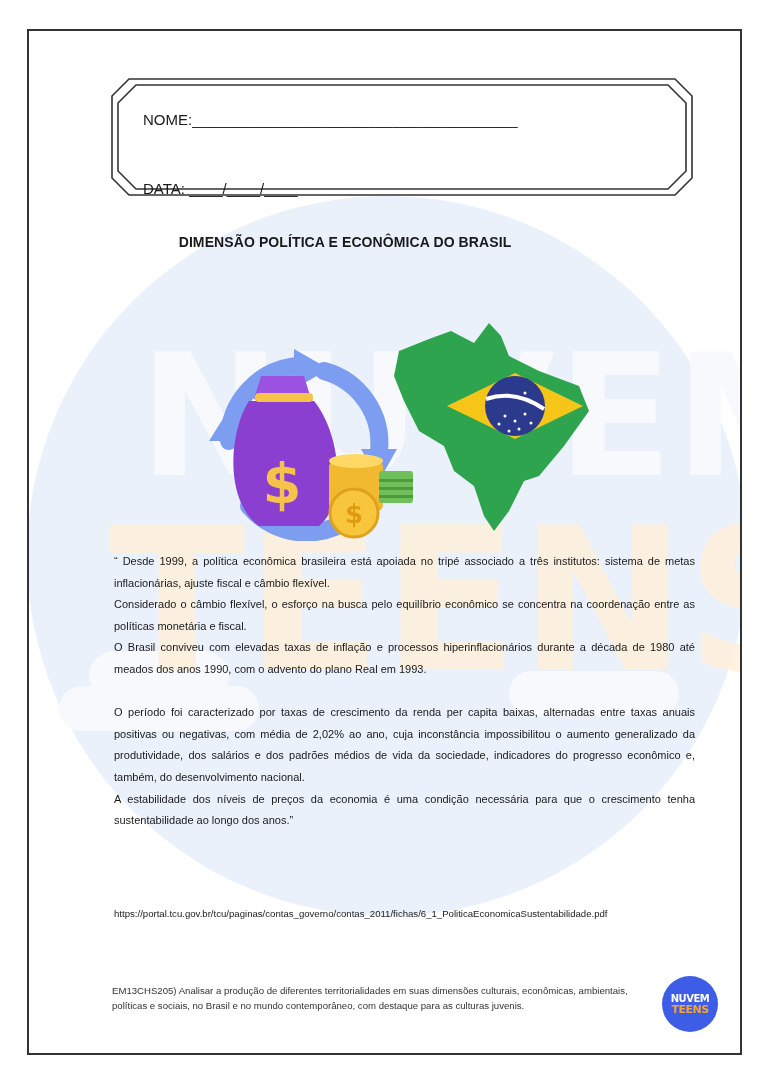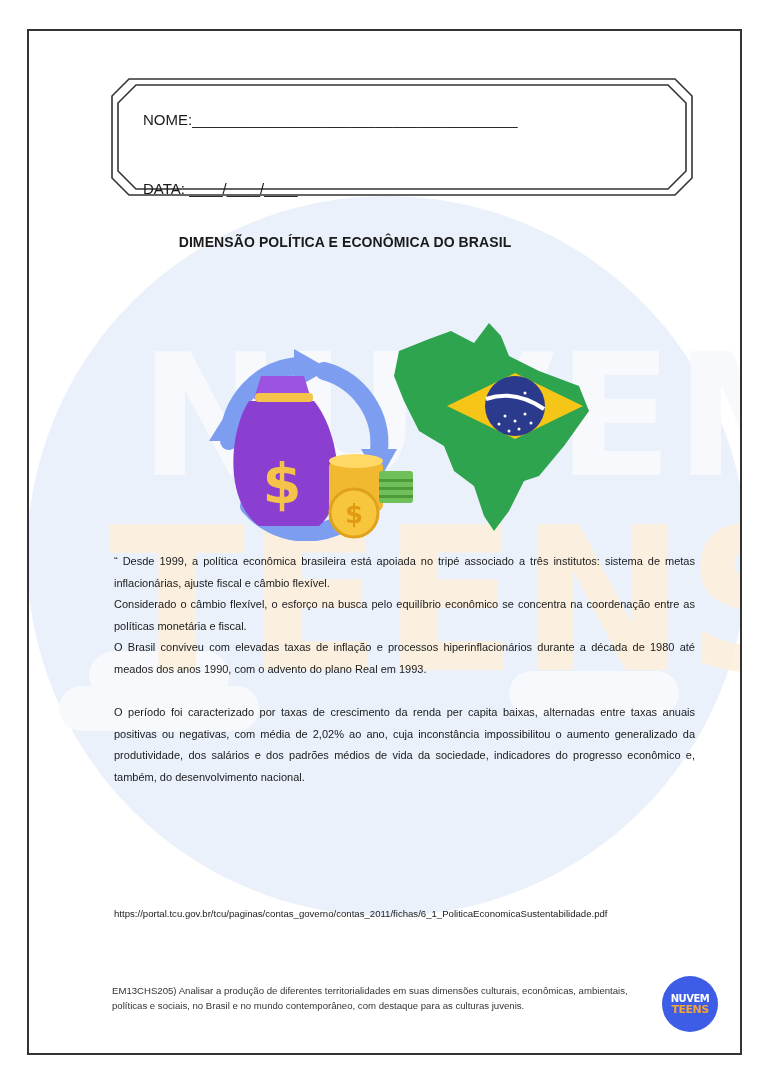--- a/index.html
+++ b/index.html
@@ -117,20 +117,21 @@
       </g>
     </svg>
   </div>
 
   <div class="body-text">
     <p>“ Desde 1999, a política econômica brasileira está apoiada no tripé associado a três institutos: sistema de metas inflacionárias, ajuste fiscal e câmbio flexível.</p>
     <p>Considerado o câmbio flexível, o esforço na busca pelo equilíbrio econômico se concentra na coordenação entre as políticas monetária e fiscal.</p>
     <p>O Brasil conviveu com elevadas taxas de inflação e processos hiperinflacionários durante a década de 1980 até meados dos anos 1990, com o advento do plano Real em 1993.</p>
     <div class="gap"></div>
     <p>O período foi caracterizado por taxas de crescimento da renda per capita baixas, alternadas entre taxas anuais positivas ou negativas, com média de 2,02% ao ano, cuja inconstância impossibilitou o aumento generalizado da produtividade, dos salários e dos padrões médios de vida da sociedade, indicadores do progresso econômico e, também, do desenvolvimento nacional.</p>
+    <p>A estabilidade dos níveis de preços da economia é uma condição necessária para que o crescimento tenha sustentabilidade ao longo dos anos.”</p>
   </div>
 
   <div class="source-link">https://portal.tcu.gov.br/tcu/paginas/contas_governo/contas_2011/fichas/6_1_PoliticaEconomicaSustentabilidade.pdf</div>
 
   <div class="footer-text">EM13CHS205) Analisar a produção de diferentes territorialidades em suas dimensões culturais, econômicas, ambientais, políticas e sociais, no Brasil e no mundo contemporâneo, com destaque para as culturas juvenis.</div>
   <div class="footer-logo">
     <span class="l1">NUVEM</span>
     <span class="l2">TEENS</span>
   </div>
 </div>

